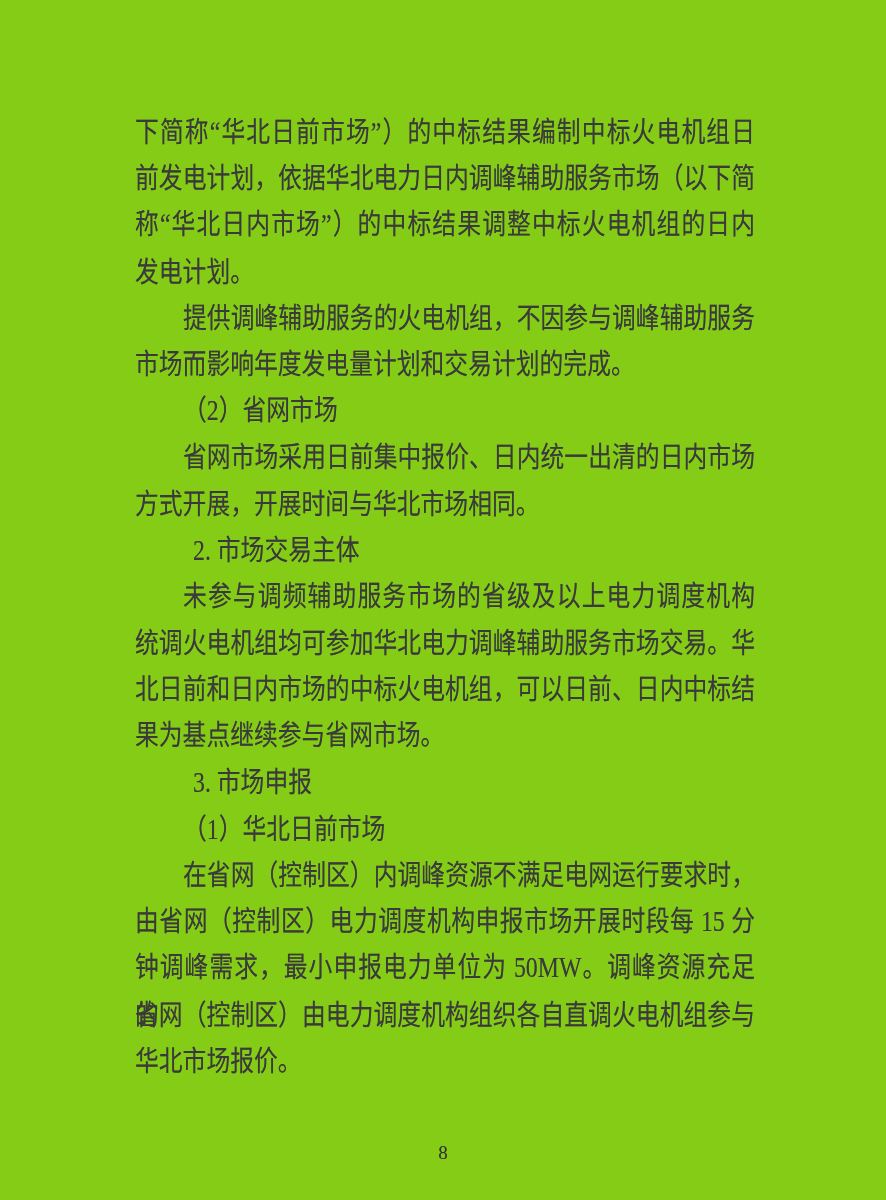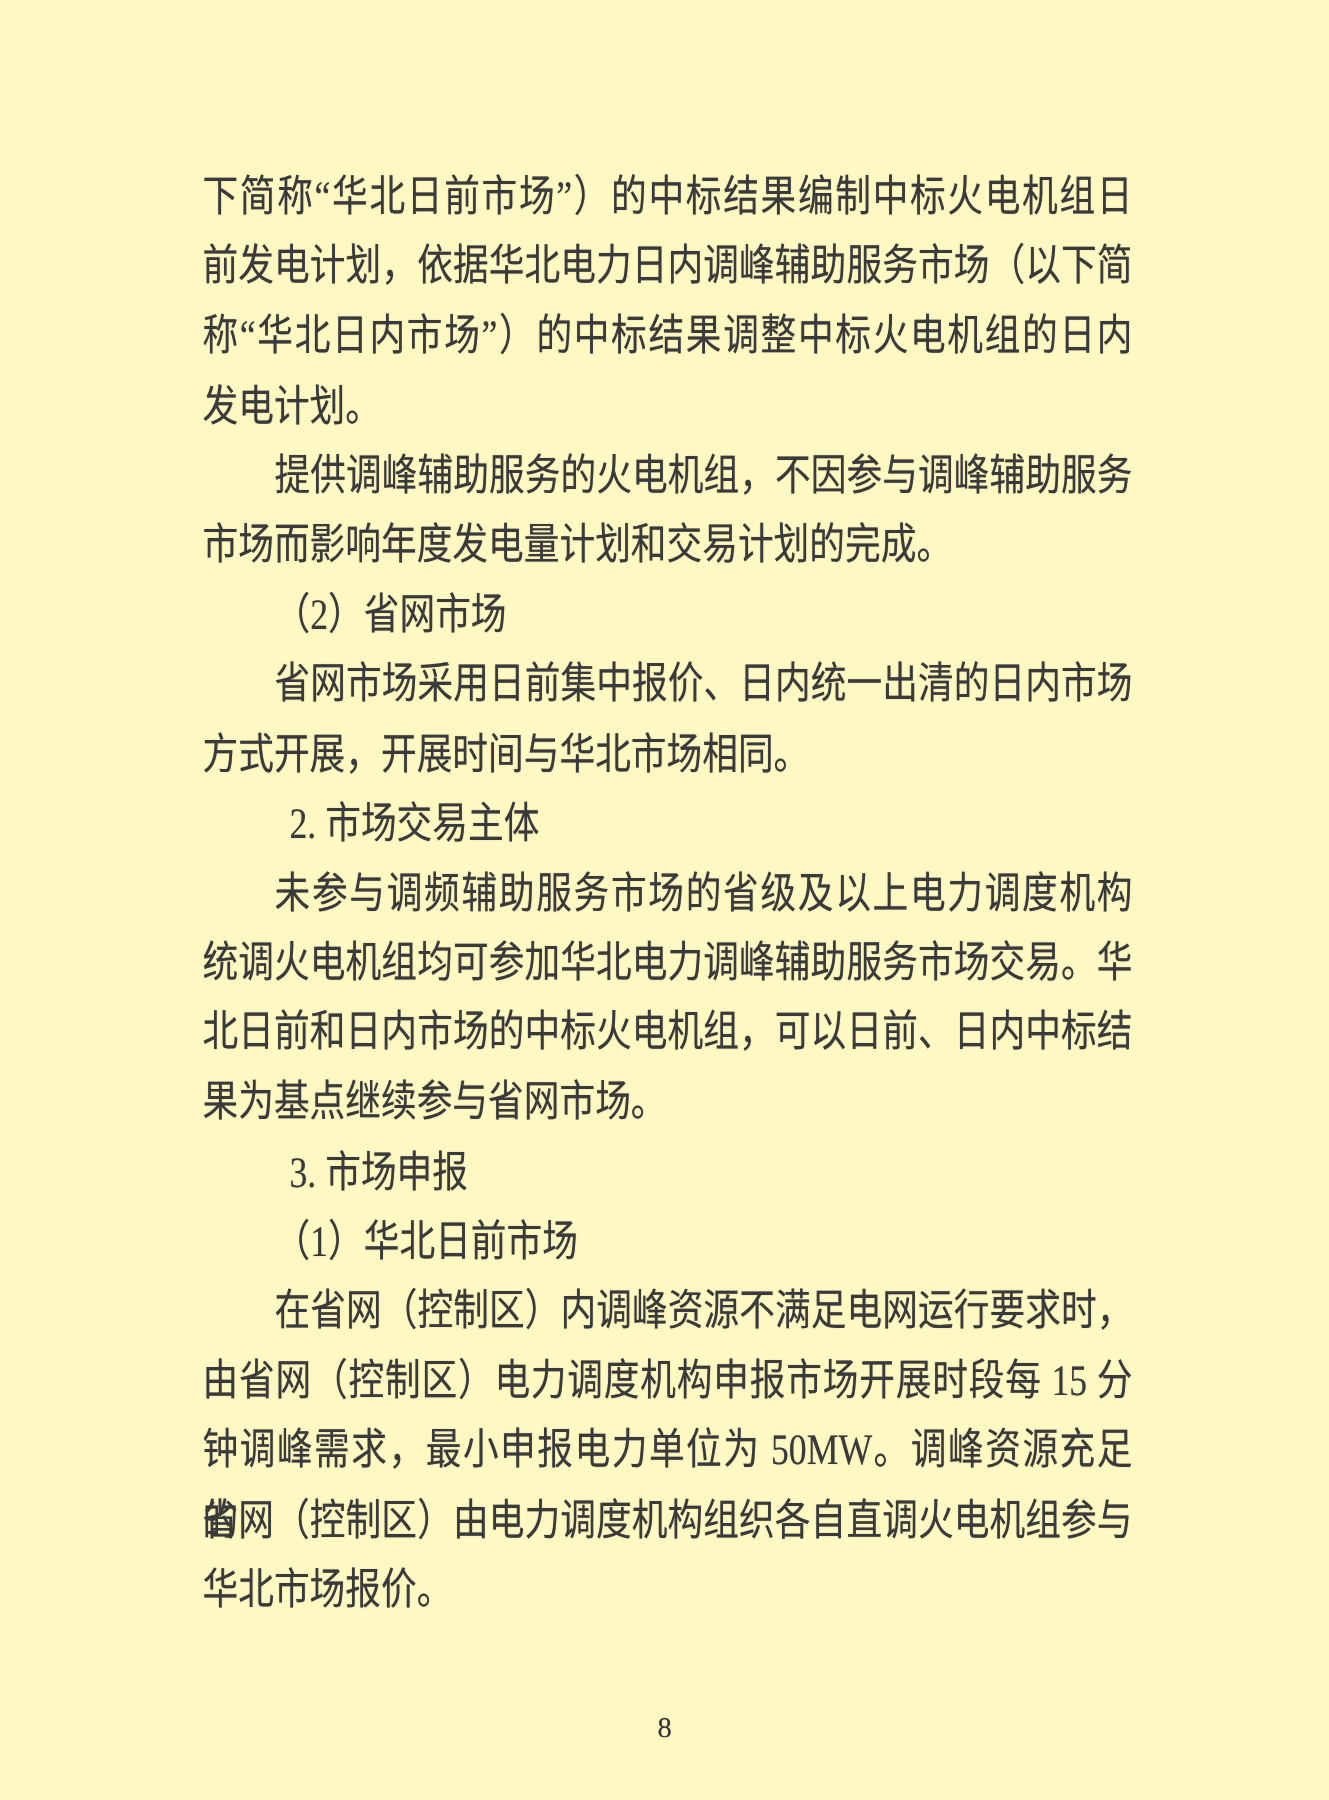--- a/index.html
+++ b/index.html
@@ -4,21 +4,21 @@
 <style>
   html, body {
     margin: 0;
     padding: 0;
     background: #ffffff;
   }
   .page {
     position: relative;
     width: 886px;
     height: 1200px;
-    background: #fef9c3;
+    background: #84cc16;
     overflow: hidden;
     font-family: "Liberation Serif", "DejaVu Serif", serif;
     color: #3a3a3a;
   }
   .text-block {
     position: absolute;
     left: 135px;
     top: 109px;
     width: 620px;
     font-size: 23.8px;

